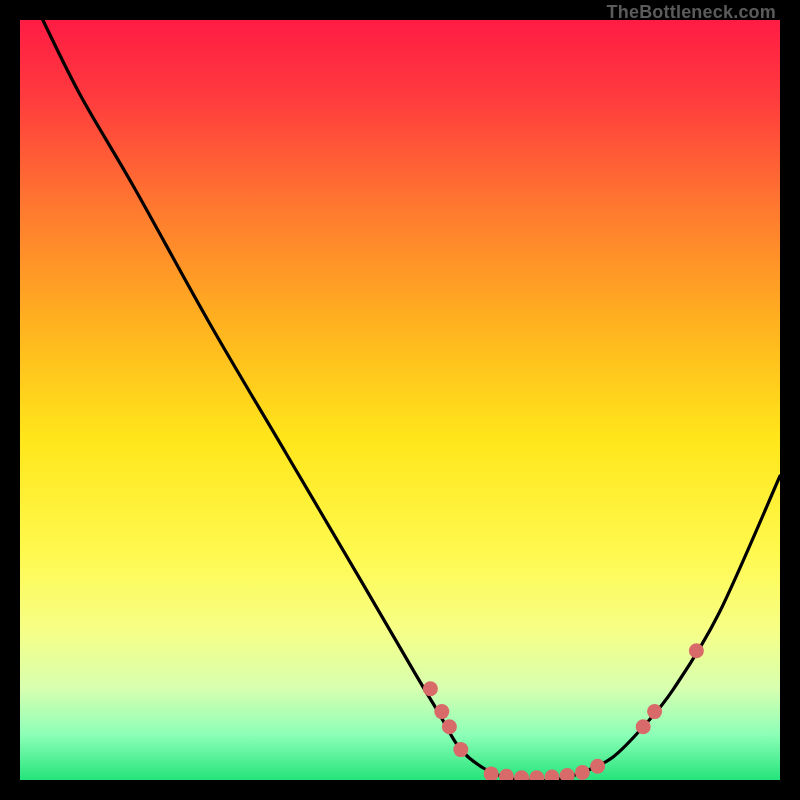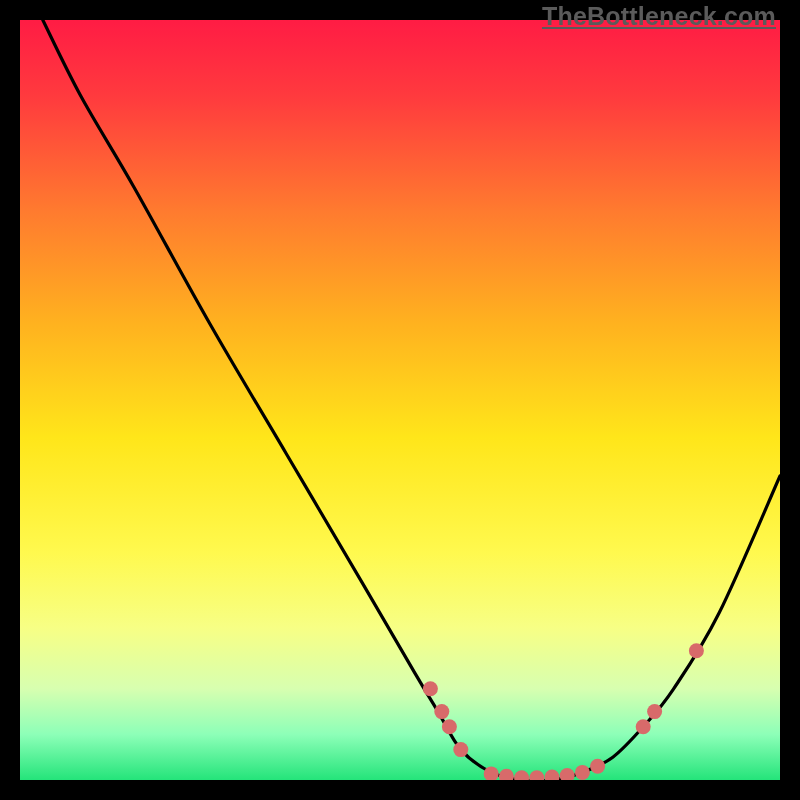--- a/index.html
+++ b/index.html
@@ -16,26 +16,25 @@
     left: 20px;
     top: 20px;
     width: 760px;
     height: 760px;
     background: #000;
   }
   .watermark {
     position: absolute;
     top: 2px;
     right: 24px;
-    font-size: 25px;
+    font-size: 18px;
     font-weight: 600;
     color: #5b5b5b;
     letter-spacing: 0.2px;
     z-index: 10;
-    text-decoration: underline;
   }
   svg {
     display: block;
   }
 </style>
 </head>
 <body>
 
 <div class="watermark">TheBottleneck.com</div>
 

